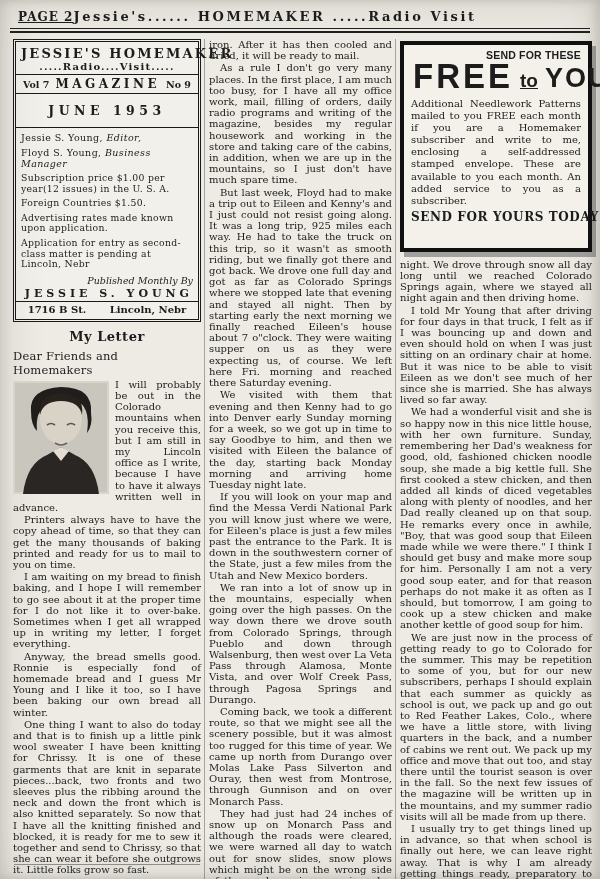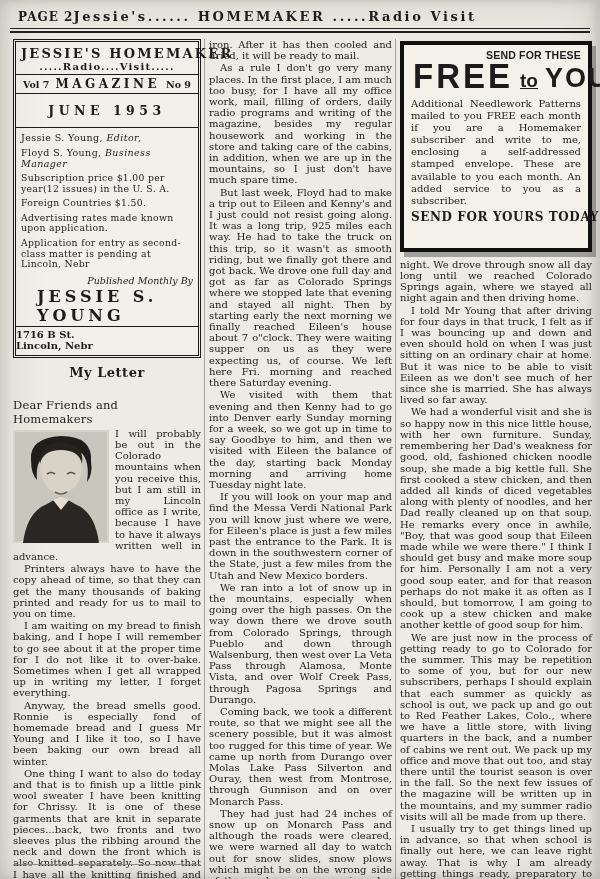--- a/index.html
+++ b/index.html
@@ -1,21 +1,21 @@
 <!DOCTYPE html>
 <html><head>
 <meta charset="utf-8">
 <style>
   html,body{margin:0;padding:0;background:#d8d6d0;}
   .page{position:relative;width:600px;height:879px;background:#edebe4;overflow:hidden;
         font-family:"DejaVu Serif",serif;color:#1c1c1c;
         box-shadow:inset 0 0 45px rgba(60,55,45,.18), inset -6px 0 10px rgba(0,0,0,.10), inset 6px 0 8px rgba(0,0,0,.06);}
   
   .header-row{display:flex;align-items:baseline;padding:9px 20px 3px 18px;}
-  .page-label{font-weight:bold;font-size:12px;letter-spacing:1px;white-space:nowrap;}
+  .page-label{font-weight:bold;font-size:12px;letter-spacing:1px;white-space:nowrap;text-decoration:underline;}
   .running-title{flex:1;text-align:left;font-weight:bold;font-size:13px;letter-spacing:2.6px;}
   .header-rule{margin:1px 10px 0 10px;height:2px;border-top:1.5px solid #1f1f1f;border-bottom:2.5px solid #1f1f1f;}
   
   .cols{display:flex;gap:8px;padding:6px 8px 0 13px;}
   .col{position:relative;}
   .col-left{width:188px;}
   .col-mid{width:191px;}
   .col-right{width:192px;}
   .col-mid::before, .col-right::before{content:"";position:absolute;left:-5px;top:0;bottom:6px;width:1px;background:rgba(50,48,44,.38);}
   
@@ -28,25 +28,25 @@
   .m-rule{border-top:1px solid #1a1a1a;margin:2px -5px;}
   .m-volrow{display:flex;justify-content:space-between;align-items:baseline;padding:0 2px;}
   .m-vol,.m-no{font-size:9.5px;font-weight:bold;}
   .m-no{}
   .m-mag{font-size:12px;letter-spacing:3.5px;font-weight:bold;}
   .m-date{text-align:center;font-weight:bold;font-size:12.5px;letter-spacing:4.5px;margin:9px 0;}
   .m-staff{font-size:9.5px;margin-top:4px;letter-spacing:.4px;}
   .m-staff .role{font-style:italic;}
   .m-note{font-size:9.3px;line-height:10.6px;margin-top:4px;letter-spacing:.3px;}
   .m-pub{text-align:right;font-style:italic;font-size:9.5px;margin-top:5px;}
-  .m-publisher{text-align:left;font-weight:bold;letter-spacing:4px;font-size:16px;margin:1px 16px;}
-  .m-addr{display:flex;justify-content:space-around;font-size:10px;font-weight:bold;border-top:1px solid #1a1a1a;margin:1px -5px 0;padding-top:2px;flex-direction:column;}
+  .m-publisher{text-align:right;font-weight:bold;letter-spacing:4px;font-size:11px;margin:1px 0;}
+  .m-addr{display:flex;justify-content:space-around;font-size:10px;font-weight:bold;border-top:1px solid #1a1a1a;margin:1px -5px 0;padding-top:2px;}
   
   .my-letter-h{text-align:center;font-weight:bold;font-size:13px;margin-top:7px;letter-spacing:.5px;}
-  .salutation{font-size:11.5px;margin:18px 0 2px;letter-spacing:.2px;}
+  .salutation{font-size:11.5px;margin:5px 0 2px;letter-spacing:.2px;}
   .photo{float:left;width:96px;height:113px;margin:2px 6px 1px 0;}
   
   .ad{border:4px solid #101010;background:#f3f1ea;padding:4px 7px 24px;margin:2px 0 7px 0;
       box-shadow:4px 5px 0 rgba(70,70,70,.45);}
   .ad-tag{text-align:right;font-family:"Liberation Sans",sans-serif;font-weight:bold;font-size:10.5px;letter-spacing:.2px;}
   .ad-headline{display:flex;align-items:baseline;gap:7px;margin:-4px 0 3px 2px;}
   .ad-free{font-family:"Liberation Sans",sans-serif;font-weight:bold;font-size:33px;letter-spacing:3px;transform:scaleY(1.05);}
   .ad-to{font-family:"Liberation Sans",sans-serif;font-weight:bold;font-size:19px;text-decoration:underline;}
   .ad-you{font-family:"Liberation Sans",sans-serif;font-weight:bold;font-size:27px;letter-spacing:2px;}
   .ad-body{font-size:10px;line-height:12.1px;text-align:justify;}

